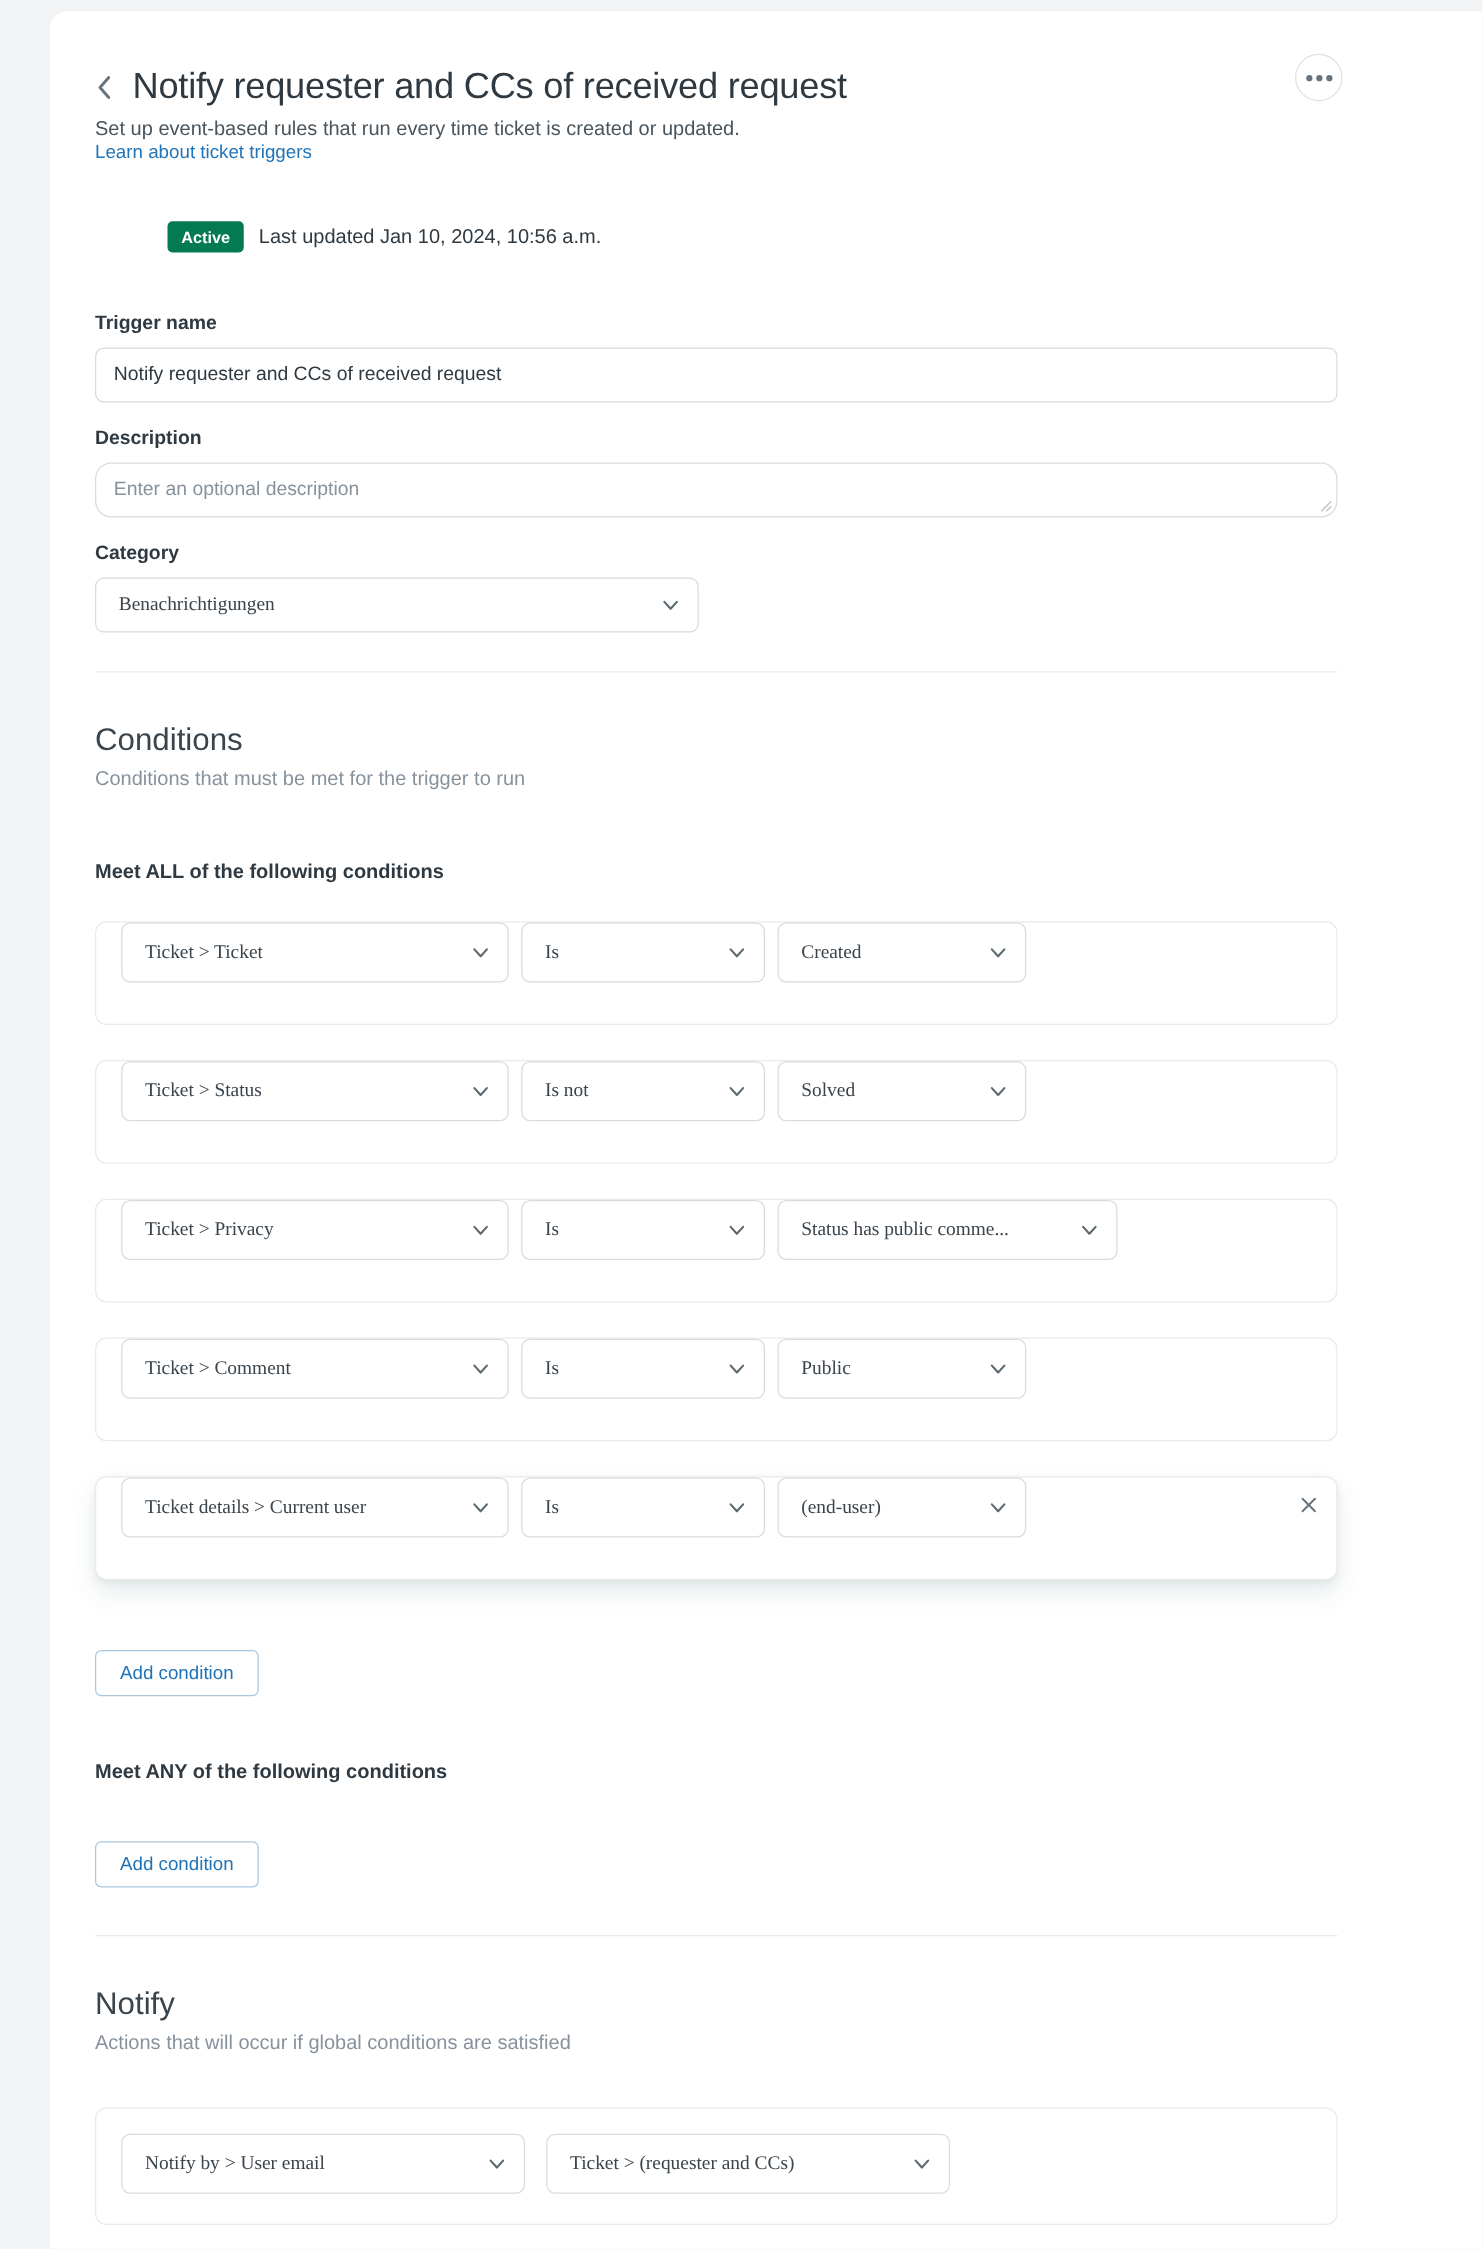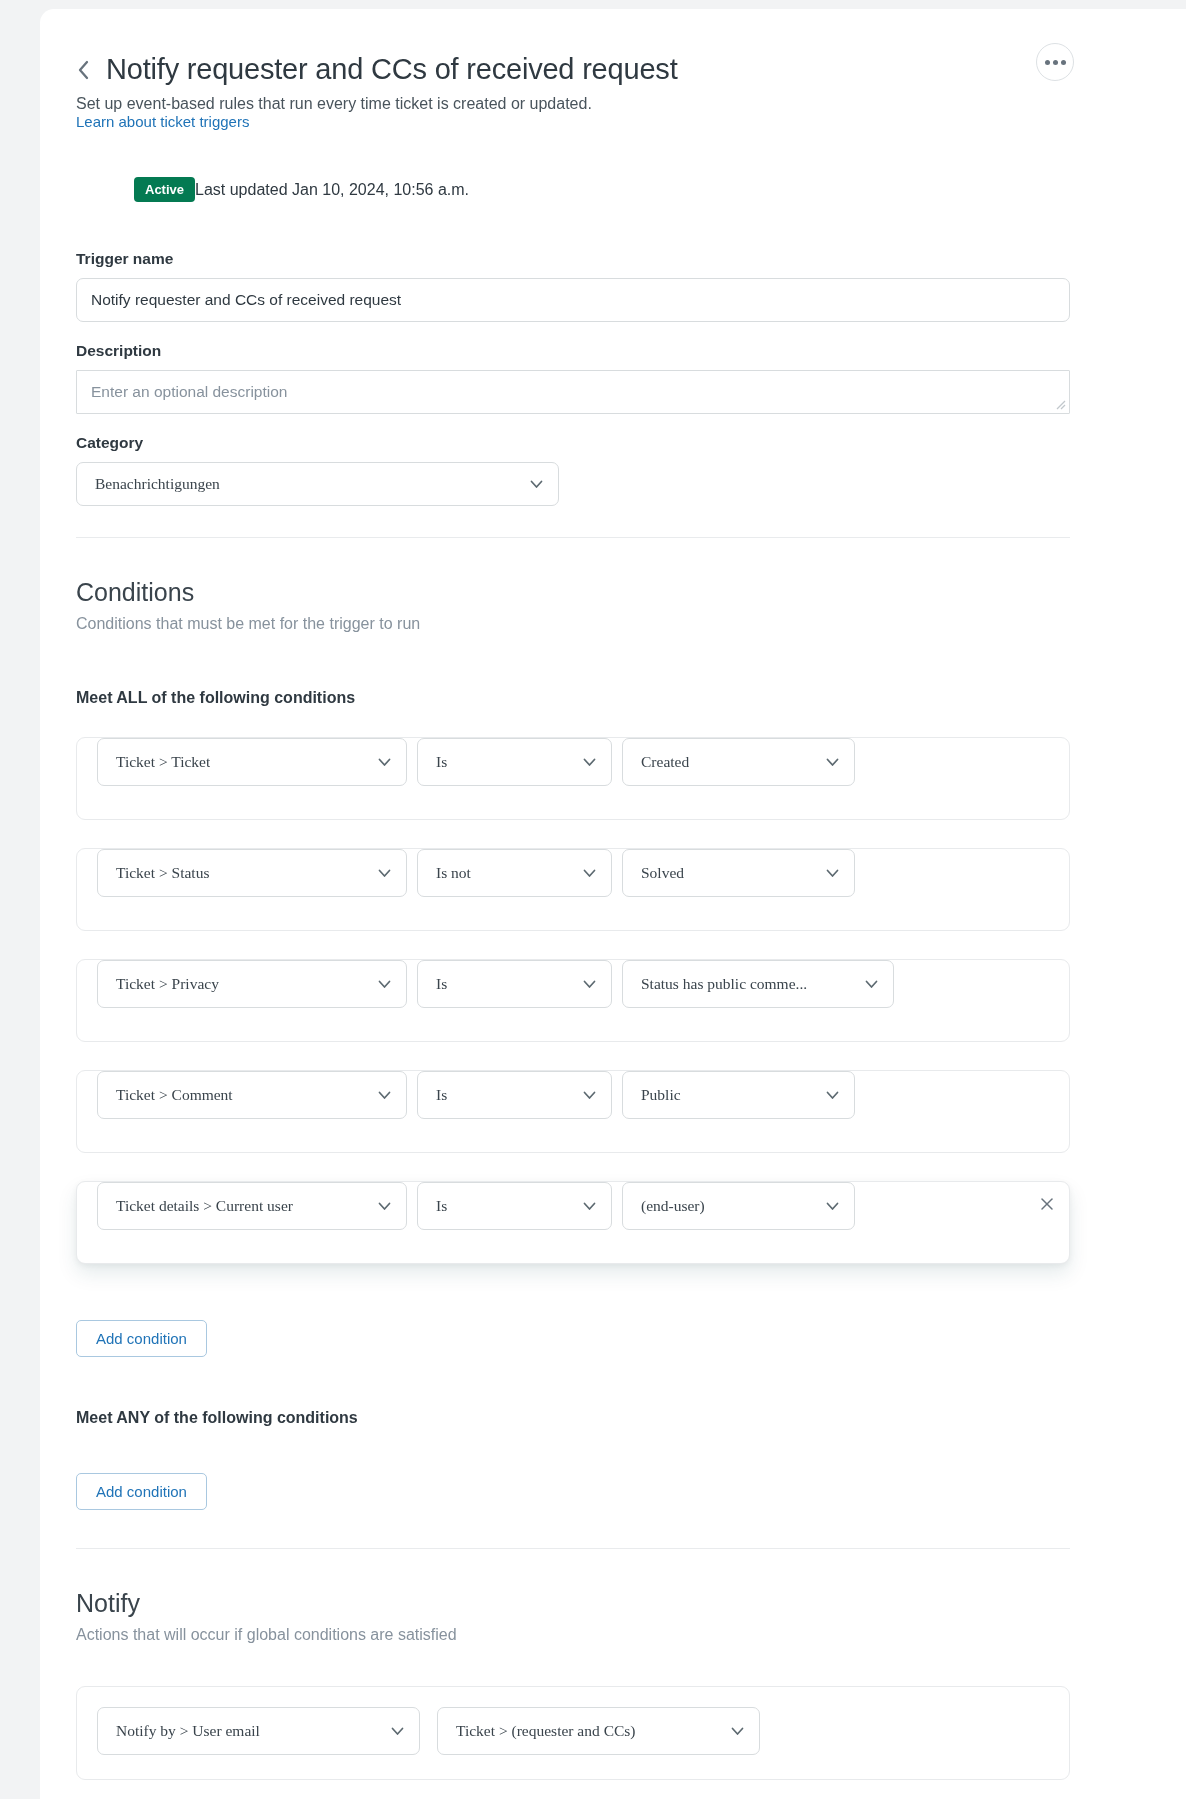--- a/index.html
+++ b/index.html
@@ -29,38 +29,38 @@
   .learn-link{ margin-top:7px; font-size:15px; color:var(--blue); cursor:pointer; width:max-content; }
 
   .overflow-btn{
     position:absolute; top:34px; right:112px; width:38px; height:38px;
     border:1px solid #dde1e4; border-radius:50%; background:#fff;
     display:flex; align-items:center; justify-content:center; gap:3px; cursor:pointer;
   }
   .overflow-btn i{ width:5px; height:5px; border-radius:50%; background:var(--gray); }
 
   
-  .status-row{ margin-top:46px; margin-left:58px; display:flex; align-items:center; }
+  .status-row{ margin-top:46px; margin-left:58px; display:flex; align-items:center; gap:12px; }
   .badge{
     background:var(--green); color:#fff; font-size:13px; font-weight:700;
     padding:4px 11px; border-radius:4px; line-height:17px;
   }
   .status-text{ font-size:16px; color:var(--ink); }
 
   
   .field-label{ margin-top:20px; font-size:15.5px; font-weight:700; color:var(--ink); }
   .first-label{ margin-top:48px; }
   .text-input{
     margin-top:10px; width:994px; height:44px; border:1px solid var(--border);
     border-radius:7px; padding:0 14px; font-size:15.5px; color:var(--ink);
     font-family:inherit; outline:none; display:block; background:#fff;
   }
   .textarea-wrap{ position:relative; width:994px; margin-top:10px; }
   .desc-area{
-    width:994px; height:44px; border:1px solid var(--border); border-radius:1px;
+    width:994px; height:44px; border:1px solid var(--border); border-radius:13px;
     padding:12px 14px; font-size:15.5px; font-family:inherit; color:var(--ink);
     resize:none; outline:none; display:block; background:#fff;
   }
   .desc-area::placeholder{ color:var(--gray-light); }
   .text-input::placeholder{ color:var(--gray-light); }
   .resize-handle{ position:absolute; right:4px; bottom:4px; }
 
   
   .dd{
     height:44px; border:1px solid var(--border); border-radius:7px; background:#fff;
@@ -81,21 +81,21 @@
   .card-list{ margin-top:30px; }
   .cond-card{
     position:relative; width:994px; height:83px; border:1px solid var(--card-border);
     border-radius:9px; background:#fff; display:flex; align-items:flex-start;
     padding:0 20px; gap:10px; margin-bottom:28px;
   }
   .cond-card.elevated{ box-shadow:0 10px 20px rgba(4,68,77,.10), 0 2px 6px rgba(0,0,0,.05); }
   .dd-cond{ height:48px; }
   .w-field{ width:310px; }
   .w-op{ width:195px; }
-  .w-val{ width:233px; }
+  .w-val{ width:199px; }
   .w-val-wide{ width:272px; }
   .close-btn{
     position:absolute; top:12px; right:12px; width:20px; height:20px;
     display:flex; align-items:center; justify-content:center; cursor:pointer;
   }
 
   .add-btn{
     margin-top:28px; height:37px; padding:0 19px; border:1px solid #a9c8e0;
     border-radius:5px; background:#fff; color:var(--blue); font-size:15px;
     font-family:inherit; cursor:pointer; display:inline-flex; align-items:center;

